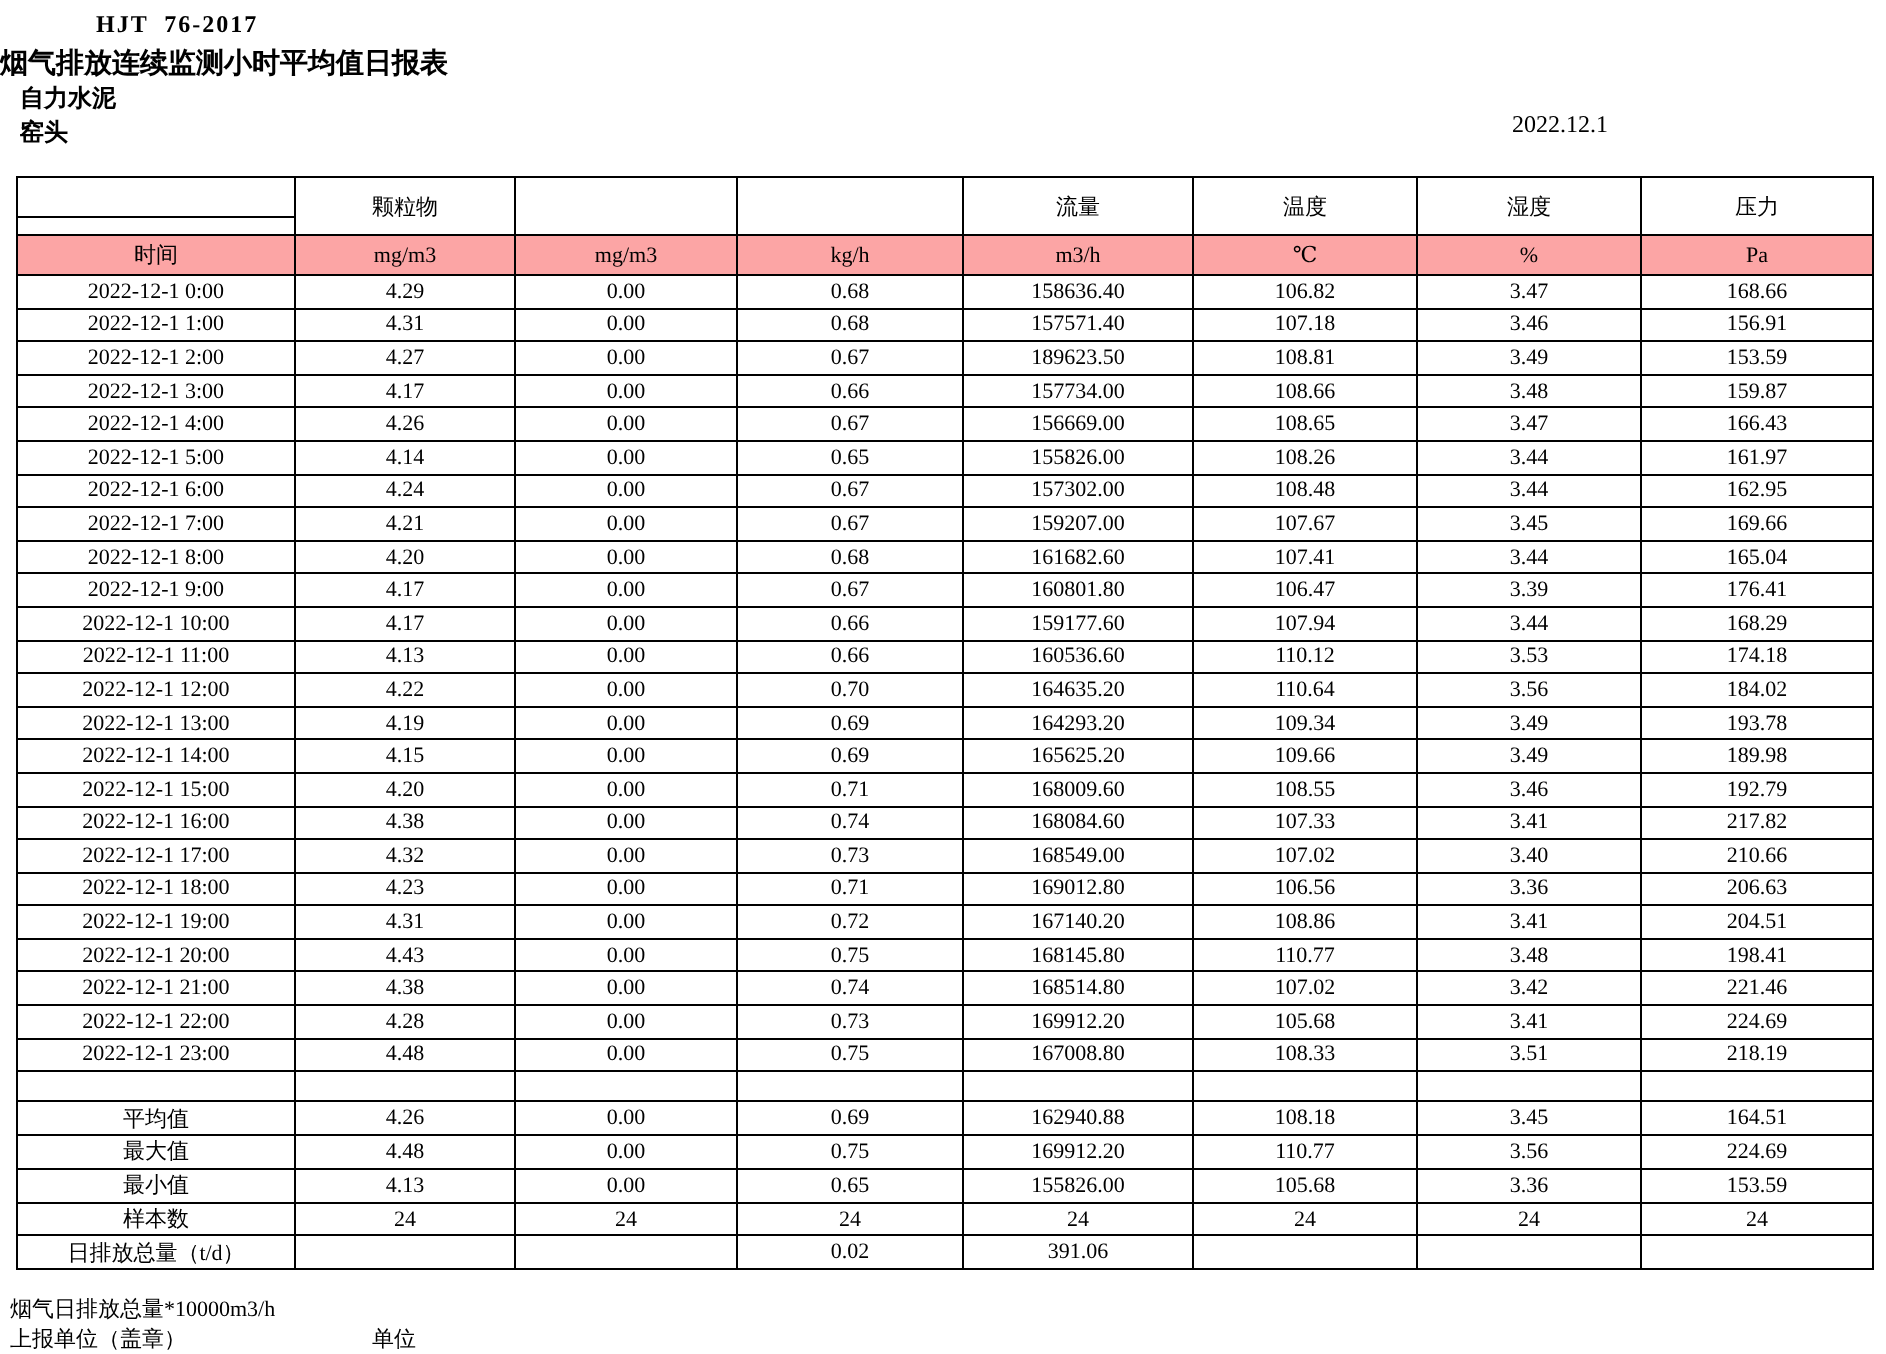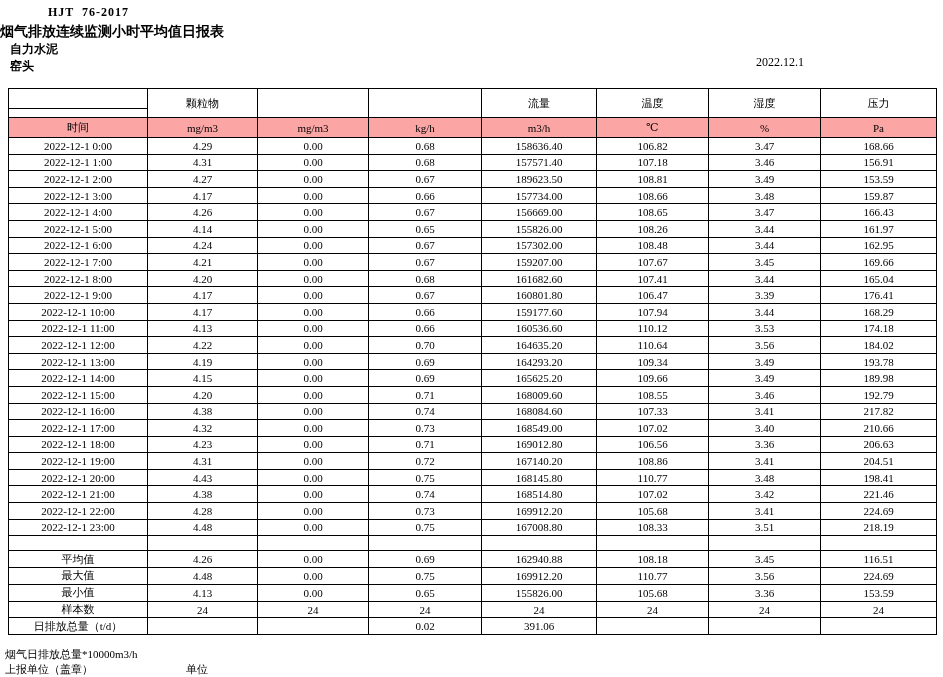--- a/index.html
+++ b/index.html
@@ -328,21 +328,21 @@
         <td></td>
       </tr>
       <tr class="summary-row">
         <td>平均值</td>
         <td>4.26</td>
         <td>0.00</td>
         <td>0.69</td>
         <td>162940.88</td>
         <td>108.18</td>
         <td>3.45</td>
-        <td>116.51</td>
+        <td>164.51</td>
       </tr>
       <tr class="summary-row">
         <td>最大值</td>
         <td>4.48</td>
         <td>0.00</td>
         <td>0.75</td>
         <td>169912.20</td>
         <td>110.77</td>
         <td>3.56</td>
         <td>224.69</td>

